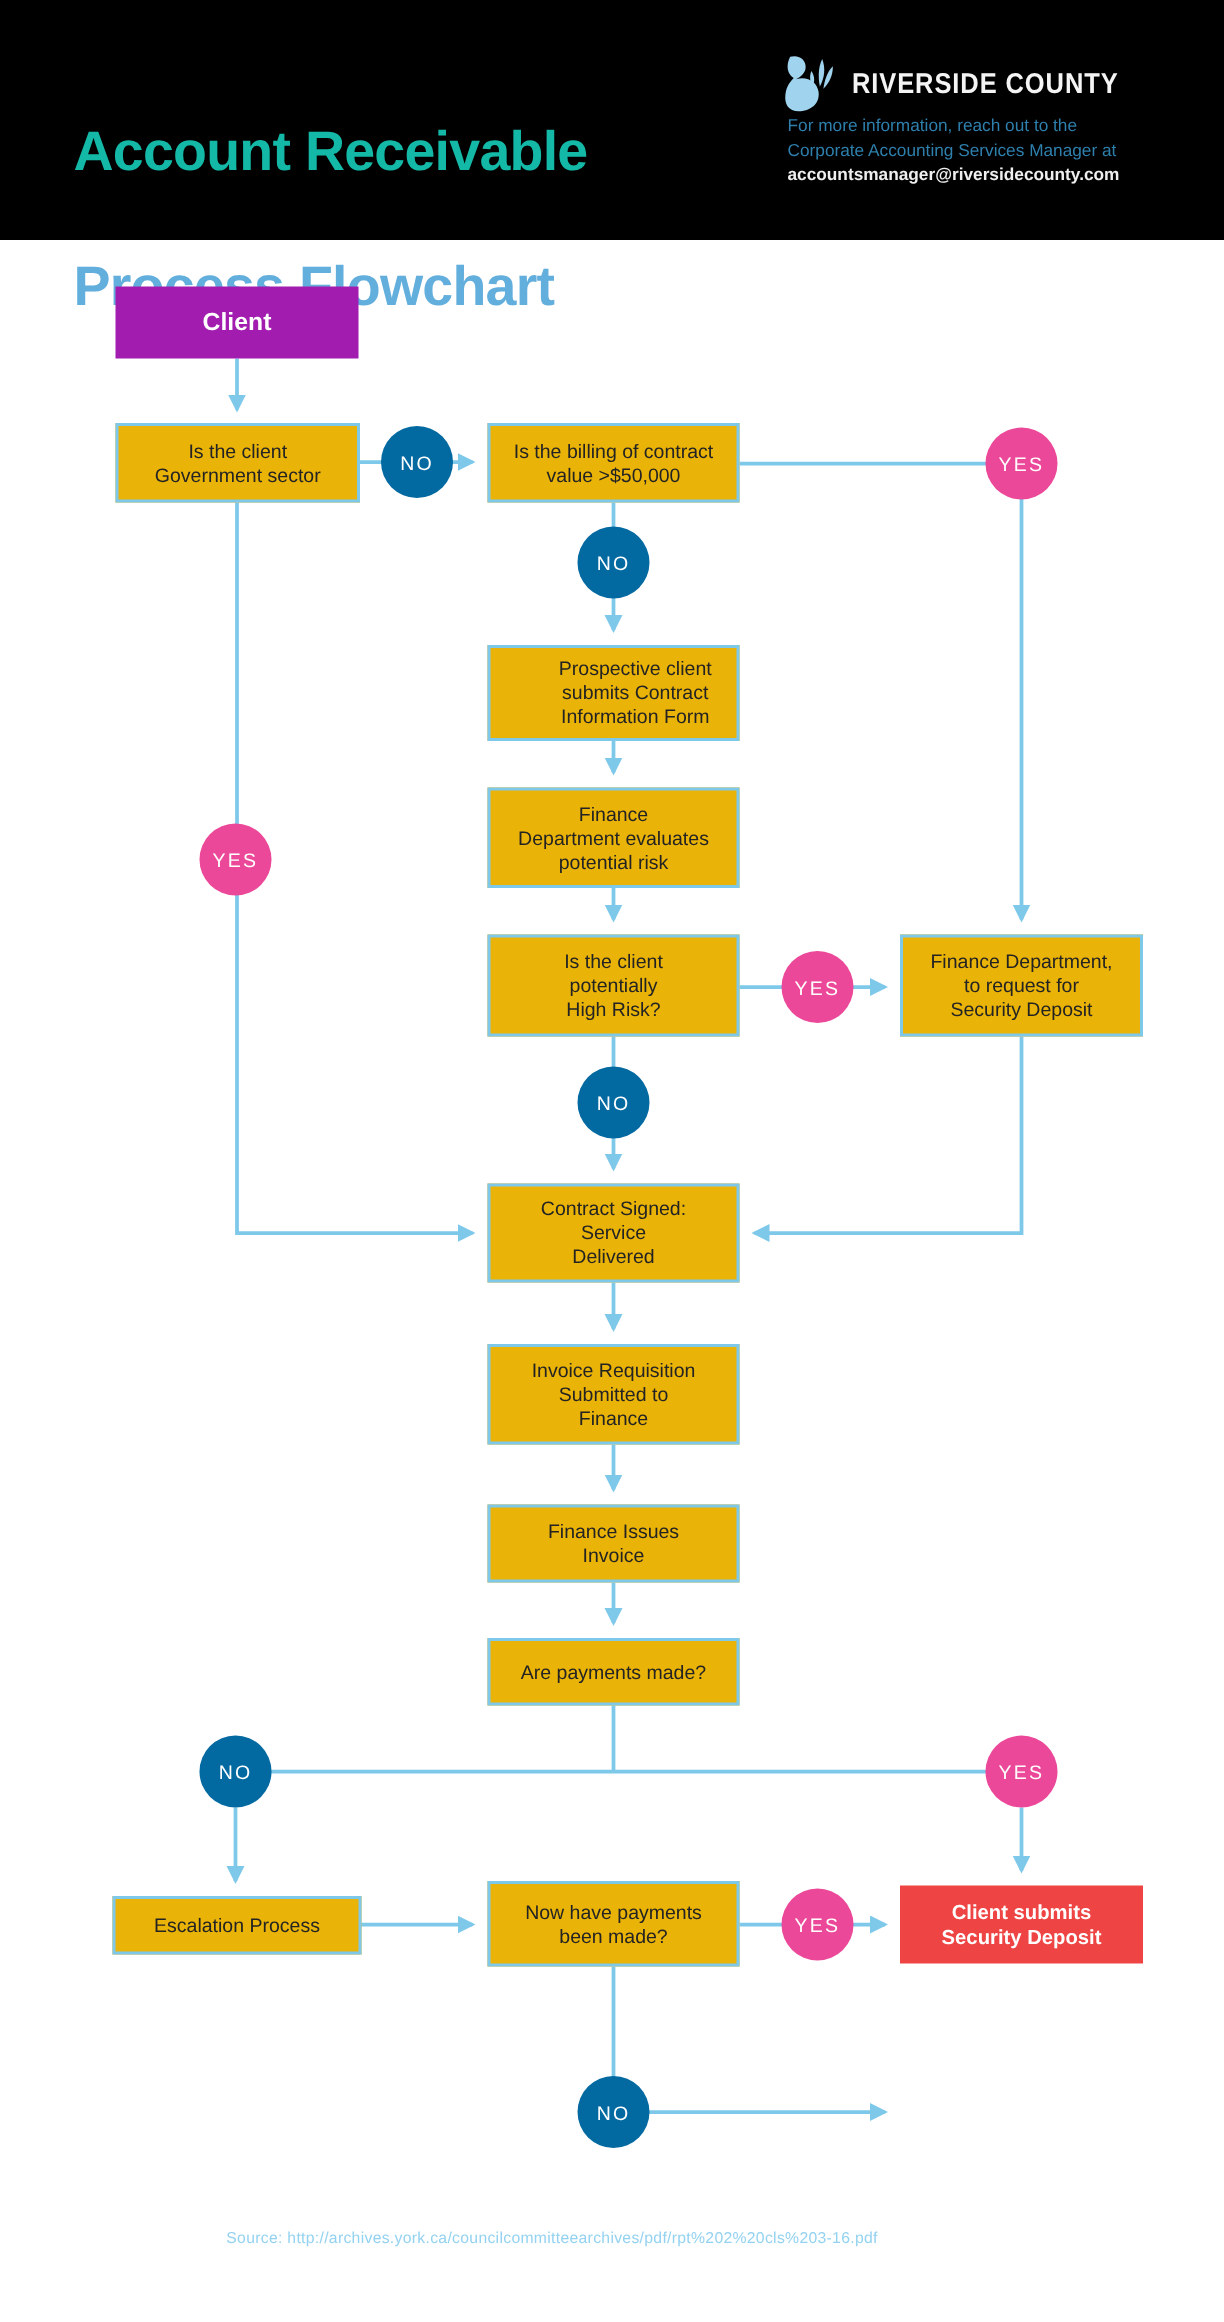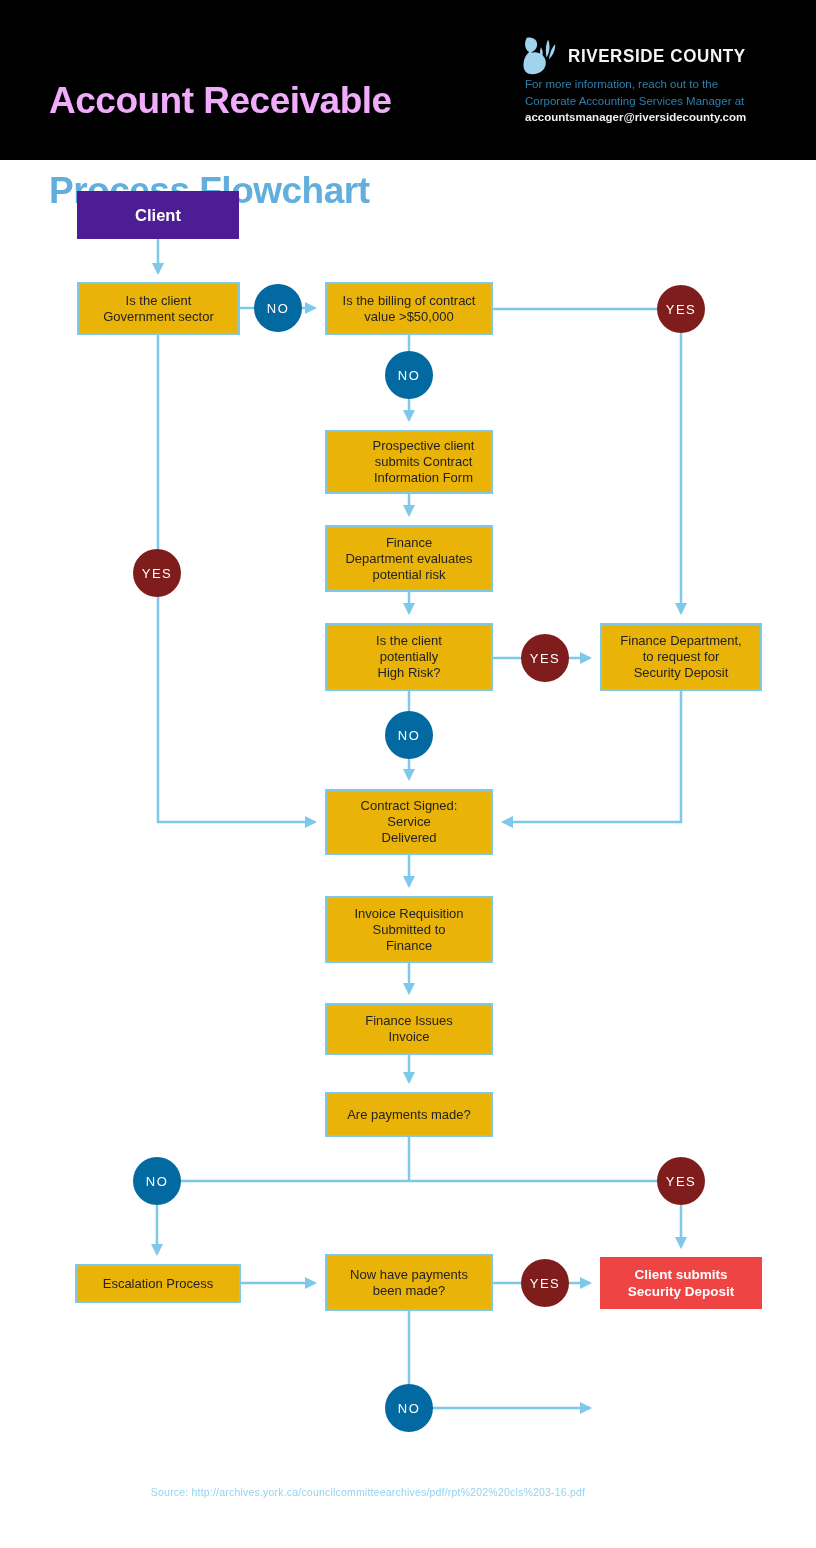--- a/index.html
+++ b/index.html
@@ -13,21 +13,21 @@
   
   .header{
     position:absolute;left:0;top:0;width:816px;height:160px;
     background:#000000;
   }
   .title{
     position:absolute;left:49px;top:33px;
     font-weight:700;font-size:37px;line-height:45px;letter-spacing:-0.5px;
     white-space:pre-line;
   }
-  .title .t1{color:#f0abfc;display:block;}
+  .title .t1{color:#14b8a6;display:block;}
   .title .t2{color:#62AEDC;display:block;}
   .logo-wrap{position:absolute;left:522px;top:36px;width:260px;height:40px;}
   .logo-icon{position:absolute;left:0;top:0;width:38px;height:40px;}
   .org-name{
     position:absolute;left:46px;top:9px;
     color:#f4f4f4;font-size:17px;font-weight:700;letter-spacing:0.6px;
     transform:scaleY(1.12);transform-origin:left top;
     white-space:nowrap;
   }
   .contact{
@@ -37,28 +37,28 @@
   .contact .email{color:#efefef;font-weight:700;}
   
   .flow-svg{position:absolute;left:0;top:0;width:816px;height:1548px;pointer-events:none;}
   .node{
     position:absolute;display:flex;align-items:center;justify-content:center;
     text-align:center;font-size:13px;line-height:16px;color:#232323;
     white-space:pre-line;box-sizing:border-box;
   }
   .node.process{background:#eab308;border:2.5px solid #7EC8EA;}
   .node.terminal{background:#ef4444;color:#ffffff;font-weight:700;font-size:13.5px;line-height:17px;}
-  .node.start{background:#4c1d95;color:#ffffff;font-weight:700;font-size:16.5px;}
+  .node.start{background:#a21caf;color:#ffffff;font-weight:700;font-size:16.5px;}
   .badge{
     position:absolute;width:48px;height:48px;border-radius:50%;
     display:flex;align-items:center;justify-content:center;
     color:#ffffff;font-size:13px;letter-spacing:1.5px;font-weight:400;
   }
   .badge.no{background:#0369a1;}
-  .badge.yes{background:#7f1d1d;}
+  .badge.yes{background:#ec4899;}
   
   .source{
     position:absolute;left:0;top:1486px;width:688px;
     text-align:center;font-size:10.5px;color:#93D2F0;letter-spacing:0.2px;padding-left:24px;
   }
 </style>
 </head>
 <body>
 
 <div class="page">

